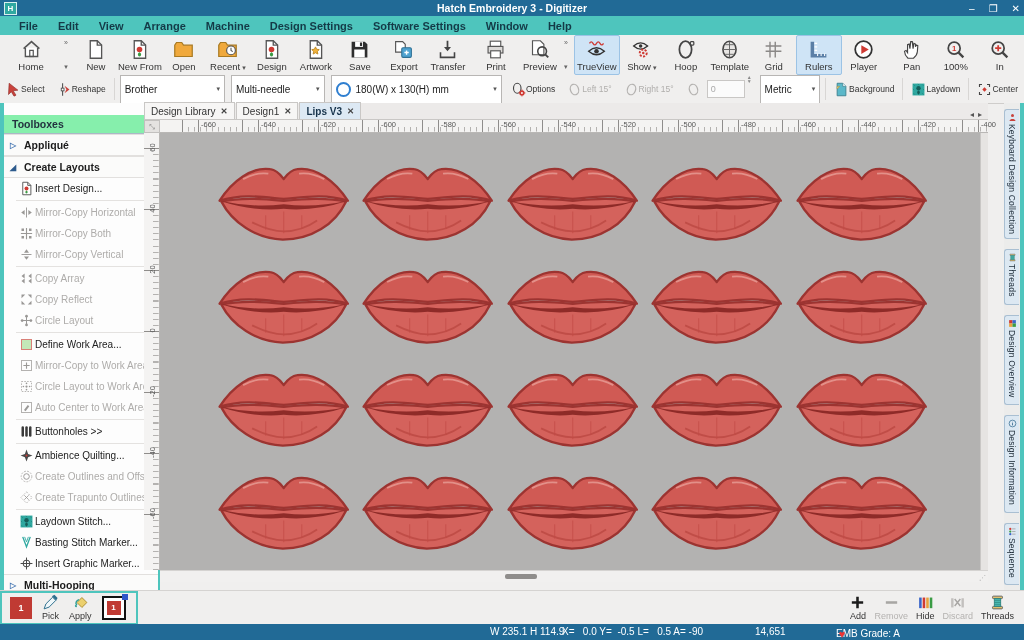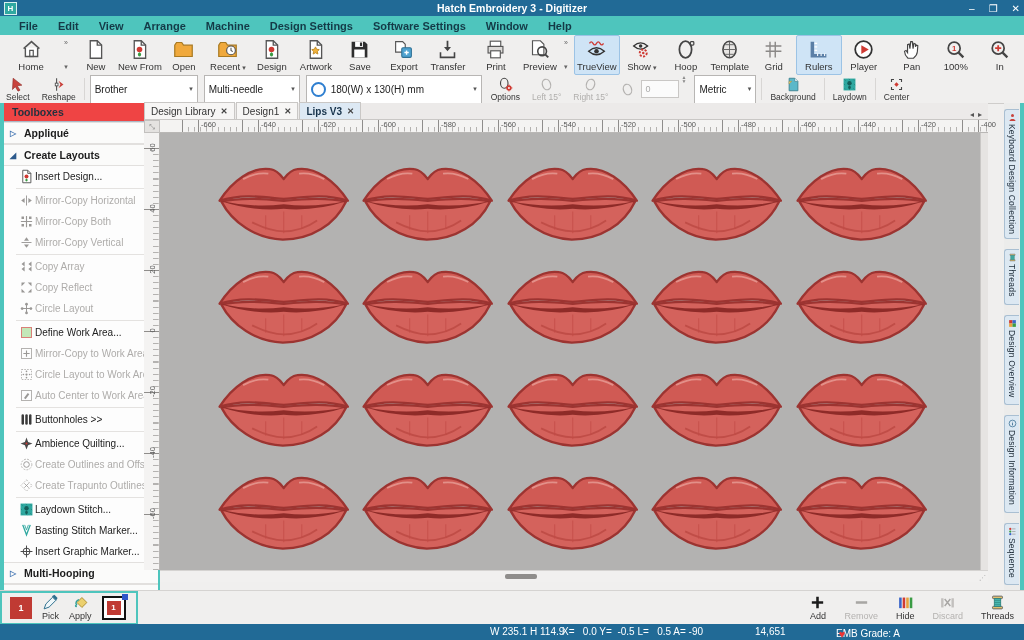--- a/index.html
+++ b/index.html
@@ -22,36 +22,36 @@
   .tb .ic{width:21px;height:21px;}
   .tb .lbl{font-size:9.5px;margin-top:1px;white-space:nowrap;color:#333;}
   .tb.active{background:#cfe4f6;border:1px solid #9cc3e5;border-radius:2px;}
   .tbsep{width:1px;background:#d8d6d4;margin:3px 2px;}
   .ddm{font-size:7px;color:#555;margin-left:2px;}
   .chevcol{display:flex;flex-direction:column;justify-content:space-between;padding:4px 2px;color:#666;font-size:7px;align-items:center;}
   .combo{display:flex;align-items:center;background:#fff;border:1px solid #b8b6b4;height:29px;margin:0 3px;align-self:center;padding:0 4px;font-size:10px;color:#222;box-sizing:border-box;}
   .combo .arr{margin-left:auto;font-size:7px;color:#555;padding-left:5px;}
 
   .toolbar2{position:absolute;left:0;top:75px;width:1024px;height:28px;background:#f0efee;border-bottom:1px solid #cfcdcb;display:flex;align-items:stretch;}
-  .tb2{display:flex;flex-direction:column;align-items:center;justify-content:center;padding:0 6px;color:#333;}
+  .tb2{display:flex;flex-direction:row;align-items:center;justify-content:center;padding:0 6px;color:#333;}
   .tb2 .ic{width:15px;height:15px;}
   .tb2 .lbl{font-size:8.5px;white-space:nowrap;margin-top:0;}
   .tb2.dis .lbl{color:#b0aeac;}
   .ring{width:11px;height:11px;border:2px solid #2f7fd0;border-radius:50%;margin-right:5px;flex:none;}
   .spin{display:flex;flex-direction:column;font-size:5px;color:#888;margin-left:2px;line-height:4px;}
   input.rot{width:30px;height:16px;border:1px solid #c9c7c5;background:#fbfbfb;color:#aaa;font-size:9px;padding:0 3px;align-self:center;}
 
   
   .main{position:absolute;left:0;top:103px;width:1024px;height:487px;}
   .tealedge-l{position:absolute;left:0;top:0;width:4px;height:487px;background:#4ec5bd;}
   .tealedge-r{position:absolute;right:0;top:0;width:4px;height:487px;background:#4ec5bd;}
 
   
   .sidebar{position:absolute;left:4px;top:0;width:156px;height:487px;background:#fdfdfd;border-right:2px solid #4ec5bd;box-sizing:border-box;display:flex;flex-direction:column;overflow:hidden;}
-  .sbtitle{height:18px;background:#ef4444;font-size:10.5px;font-weight:bold;color:#23323f;display:flex;align-items:center;padding-left:8px;flex:none;border-bottom:1px solid #aab8c6;}
+  .sbtitle{height:18px;background:#86efac;font-size:10.5px;font-weight:bold;color:#23323f;display:flex;align-items:center;padding-left:8px;flex:none;border-bottom:1px solid #aab8c6;margin-top:12px;}
   .sbhead{height:20px;display:flex;align-items:center;font-size:10.5px;font-weight:bold;color:#1c1c1c;border-top:1px solid #e2e0de;border-bottom:1px solid #e2e0de;padding-left:6px;gap:6px;flex:none;background:#fbfbfa;}
   .sbhead .tri{color:#4a7ab5;font-size:8px;width:8px;}
   .sbi{height:21px;display:flex;align-items:center;padding-left:14px;flex:none;}
   .sbi .sbic{width:17px;height:16px;flex:none;display:flex;align-items:center;justify-content:center;}
   .sbi .sbic svg{width:15px;height:15px;}
   .sblbl{font-size:10px;color:#222;white-space:nowrap;}
   .sbi.dis .sblbl{color:#aeacaa;}
   .sbsep{height:1px;background:#e4e2e0;margin:1px 4px 1px 12px;flex:none;}
   .sbscroll{position:absolute;right:2px;top:140px;width:5px;height:180px;background:#c9c7c5;border-radius:3px;}
 
@@ -99,21 +99,21 @@
   .bottombar{position:absolute;left:0;top:590px;width:1024px;height:34px;background:#f0efee;border-top:1px solid #d5d3d1;box-sizing:border-box;display:flex;align-items:center;}
   .palettebox{display:flex;align-items:center;height:34px;border:2px solid #4ec5bd;box-sizing:border-box;padding:0 10px 0 8px;gap:10px;}
   .swatch{width:22px;height:22px;background:#c03a33;display:flex;align-items:center;justify-content:center;color:#fff;font-size:9px;font-weight:bold;}
   .swatch-sel{position:relative;width:24px;height:24px;border:2.5px solid #111;background:#fff;box-sizing:border-box;display:flex;align-items:center;justify-content:center;}
   .swatch-sel .inner{width:14px;height:14px;background:#c03a33;color:#fff;font-size:8px;font-weight:bold;display:flex;align-items:center;justify-content:center;}
   .swatch-sel .bluecorner{position:absolute;right:-4px;top:-4px;width:6px;height:6px;background:#2f55c9;}
   .bb{display:flex;flex-direction:column;align-items:center;justify-content:center;color:#333;text-align:right;}
   .bb .ic{width:17px;height:17px;}
   .bb .lbl{font-size:9px;margin-top:0;}
   .bb.dis .lbl{color:#b4b2b0;}
-  .bbright{margin-left:auto;display:flex;gap:18px;padding-right:10px;align-items:center;}
+  .bbright{margin-left:auto;display:flex;gap:8px;padding-right:10px;align-items:center;}
 
   
   .statusbar{position:absolute;left:0;top:624px;width:1024px;height:16px;background:#216a96;color:#fff;font-size:10px;}
   .statusbar span{position:absolute;top:2px;white-space:pre;}
   .st-dim{left:490px;}
   .st-coord{left:562px;}
   .st-count{left:755px;}
   .st-grade{left:836px;}
   .heart{color:#e33;font-size:11px;}
 </style>

